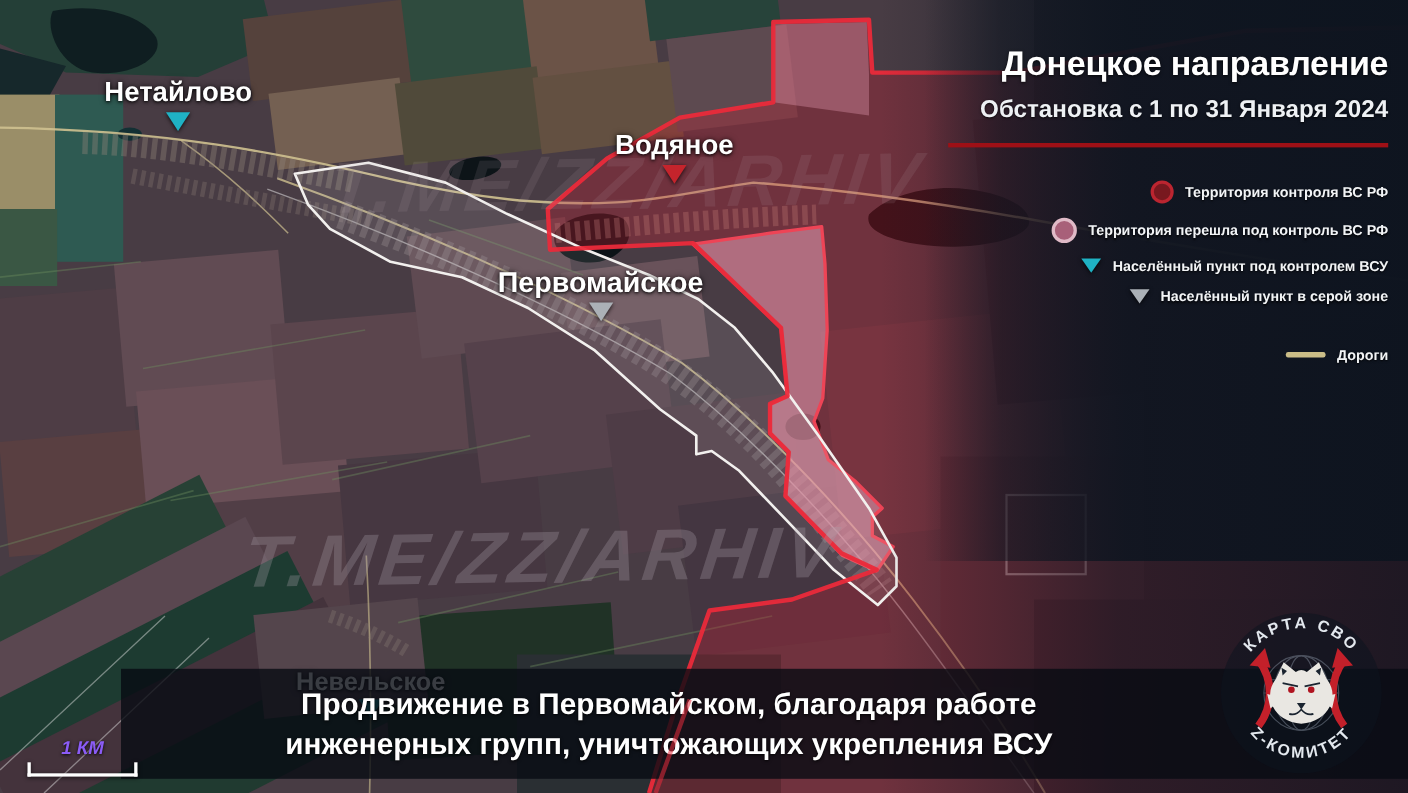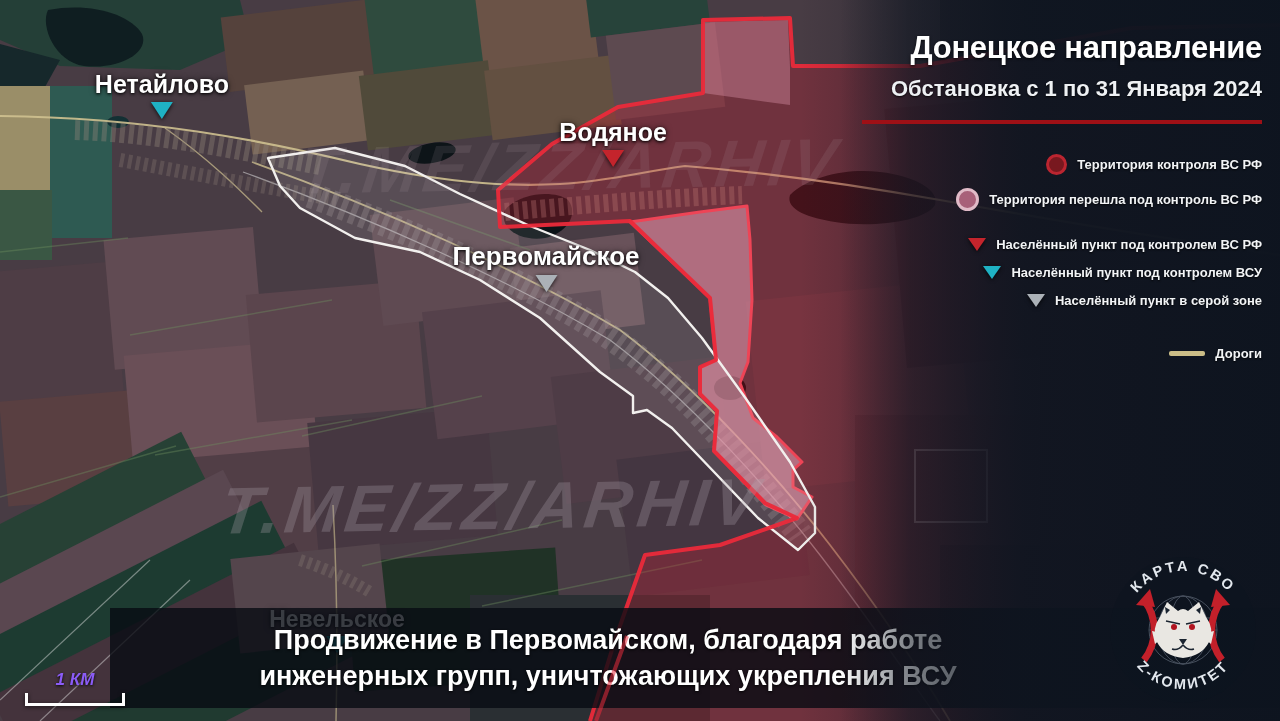--- a/index.html
+++ b/index.html
@@ -25,21 +25,21 @@
   .t-nevelske{left:337px;top:566px;margin-top:40px;}  .t-nevelske .town-name{font-size:23px;}
 
   .tri{width:0;height:0;border-left:11px solid transparent;border-right:11px solid transparent;
        border-top:17px solid #fff;filter:drop-shadow(0 1px 2px rgba(0,0,0,.8));}
   .tri-cyan{border-top-color:#1fb2c4;}
   .tri-red{border-top-color:#c4242c;}
   .tri-gray{border-top-color:#abb1b7;}
   .tri-sm{border-left-width:9px;border-right-width:9px;border-top-width:13px;}
 
   
-  .panel{position:absolute;right:0;top:0;width:440px;height:721px;padding:30px 18px 0 0;
+  .panel{position:absolute;right:0;top:0;width:440px;height:510px;padding:40px 18px 0 0;
          background:linear-gradient(90deg,rgba(15,22,33,0) 0%,rgba(15,22,33,.55) 16%,
                     rgba(14,21,32,.88) 42%,rgba(13,20,31,.94) 100%);}
   .panel-title{margin:0;color:#fff;font-size:31px;font-weight:800;text-align:right;
                letter-spacing:-.3px;text-shadow:0 1px 3px rgba(0,0,0,.8);}
   .panel-sub{margin-top:10px;color:#eef1f4;font-size:22px;font-weight:700;text-align:right;
              text-shadow:0 1px 2px rgba(0,0,0,.8);}
   .red-rule{margin-top:18px;margin-left:22px;height:4px;background:#9e1016;}
 
   .legend{list-style:none;margin:30px 0 0 0;padding:0;}
   .legend li{display:flex;justify-content:flex-end;align-items:center;gap:10px;
@@ -221,24 +221,20 @@
     <div class="red-rule"></div>
     <ul class="legend">
       <li>
         <span class="mk mk-circle-red"></span>
         <span class="legend-label">Территория контроля ВС РФ</span>
       </li>
       <li>
         <span class="mk mk-circle-pink"></span>
         <span class="legend-label">Территория перешла под контроль ВС РФ</span>
       </li>
-      <li class="gap-before">
-        <span class="mk tri tri-red tri-sm"></span>
-        <span class="legend-label">Населённый пункт под контролем ВС РФ</span>
-      </li>
       <li>
         <span class="mk tri tri-cyan tri-sm"></span>
         <span class="legend-label">Населённый пункт под контролем ВСУ</span>
       </li>
       <li>
         <span class="mk tri tri-gray tri-sm"></span>
         <span class="legend-label">Населённый пункт в серой зоне</span>
       </li>
       <li class="big-gap-before">
         <span class="mk mk-road"></span>

